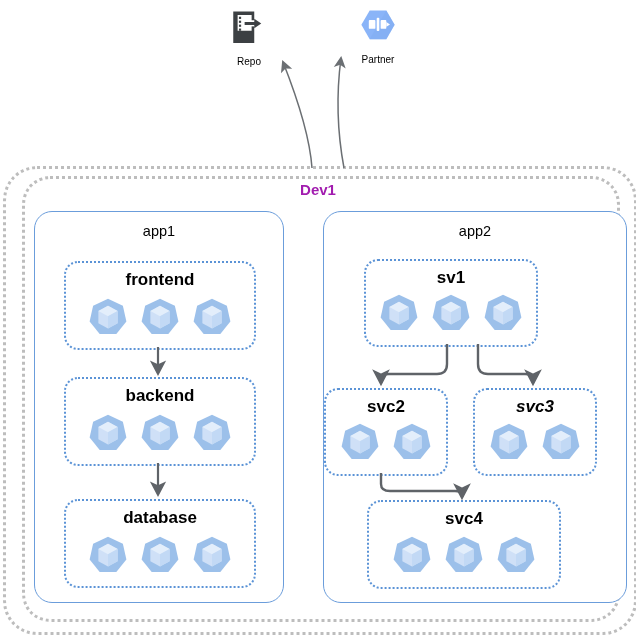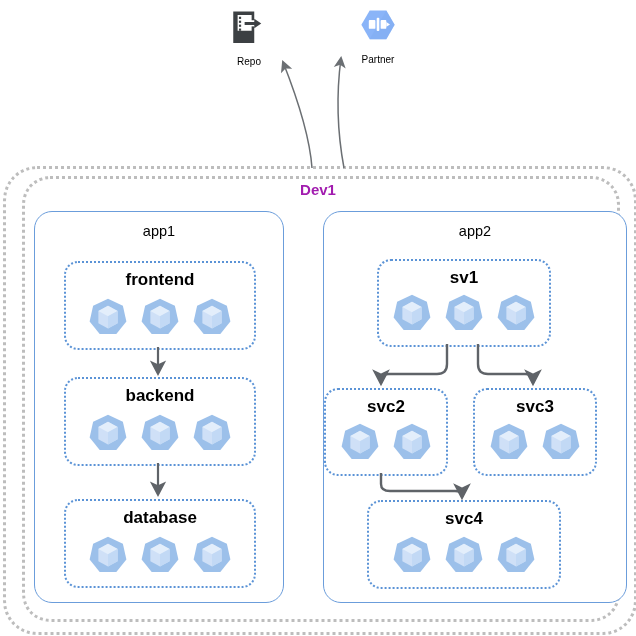--- a/index.html
+++ b/index.html
@@ -236,21 +236,21 @@
         <path d="M24 11 L35 17 L24 23 L13 17 Z" fill="#e3eefb"></path>
         <path d="M24 23 L35 17 L35 31 L24 37 Z" fill="#c2d9f5"></path>
       </svg>
     </div>
   </div>
 
   <div class="app-box" style="left:311px; top:211px; width:302px; height:390px;margin-left:12px;">
     <div class="app-title">app2</div>
   </div>
 
-  <div class="svc-box" style="left:377px; top:259px; width:170px; height:84px;">
+  <div class="svc-box" style="left:364px; top:259px; width:170px; height:84px;">
     <div class="svc-title">sv1</div>
     <div class="pod-row" style="top:31px;">
       <svg class="pod" viewBox="0 0 48 48">
         <path d="M24 3 L41 11 L45 29 L33.5 43.5 L14.5 43.5 L3 29 L7 11 Z" fill="#9cc0ea"></path>
         <path d="M24 11 L35 17 L35 31 L24 37 L13 31 L13 17 Z" fill="#cfe0f7"></path>
         <path d="M24 11 L35 17 L24 23 L13 17 Z" fill="#e3eefb"></path>
         <path d="M24 23 L35 17 L35 31 L24 37 Z" fill="#c2d9f5"></path>
       </svg>
       <svg class="pod" viewBox="0 0 48 48">
         <path d="M24 3 L41 11 L45 29 L33.5 43.5 L14.5 43.5 L3 29 L7 11 Z" fill="#9cc0ea"></path>
@@ -278,21 +278,21 @@
       </svg>
       <svg class="pod" viewBox="0 0 48 48">
         <path d="M24 3 L41 11 L45 29 L33.5 43.5 L14.5 43.5 L3 29 L7 11 Z" fill="#9cc0ea"></path>
         <path d="M24 11 L35 17 L35 31 L24 37 L13 31 L13 17 Z" fill="#cfe0f7"></path>
         <path d="M24 11 L35 17 L24 23 L13 17 Z" fill="#e3eefb"></path>
         <path d="M24 23 L35 17 L35 31 L24 37 Z" fill="#c2d9f5"></path>
       </svg>
     </div>
   </div>
 
-  <div class="svc-box" style="left:473px; top:388px; width:120px; height:84px;">
+  <div class="svc-box" style="left:473px; top:388px; width:120px; height:84px;font-style:italic;">
     <div class="svc-title">svc3</div>
     <div class="pod-row" style="top:31px;">
       <svg class="pod" viewBox="0 0 48 48">
         <path d="M24 3 L41 11 L45 29 L33.5 43.5 L14.5 43.5 L3 29 L7 11 Z" fill="#9cc0ea"></path>
         <path d="M24 11 L35 17 L35 31 L24 37 L13 31 L13 17 Z" fill="#cfe0f7"></path>
         <path d="M24 11 L35 17 L24 23 L13 17 Z" fill="#e3eefb"></path>
         <path d="M24 23 L35 17 L35 31 L24 37 Z" fill="#c2d9f5"></path>
       </svg>
       <svg class="pod" viewBox="0 0 48 48">
         <path d="M24 3 L41 11 L45 29 L33.5 43.5 L14.5 43.5 L3 29 L7 11 Z" fill="#9cc0ea"></path>

